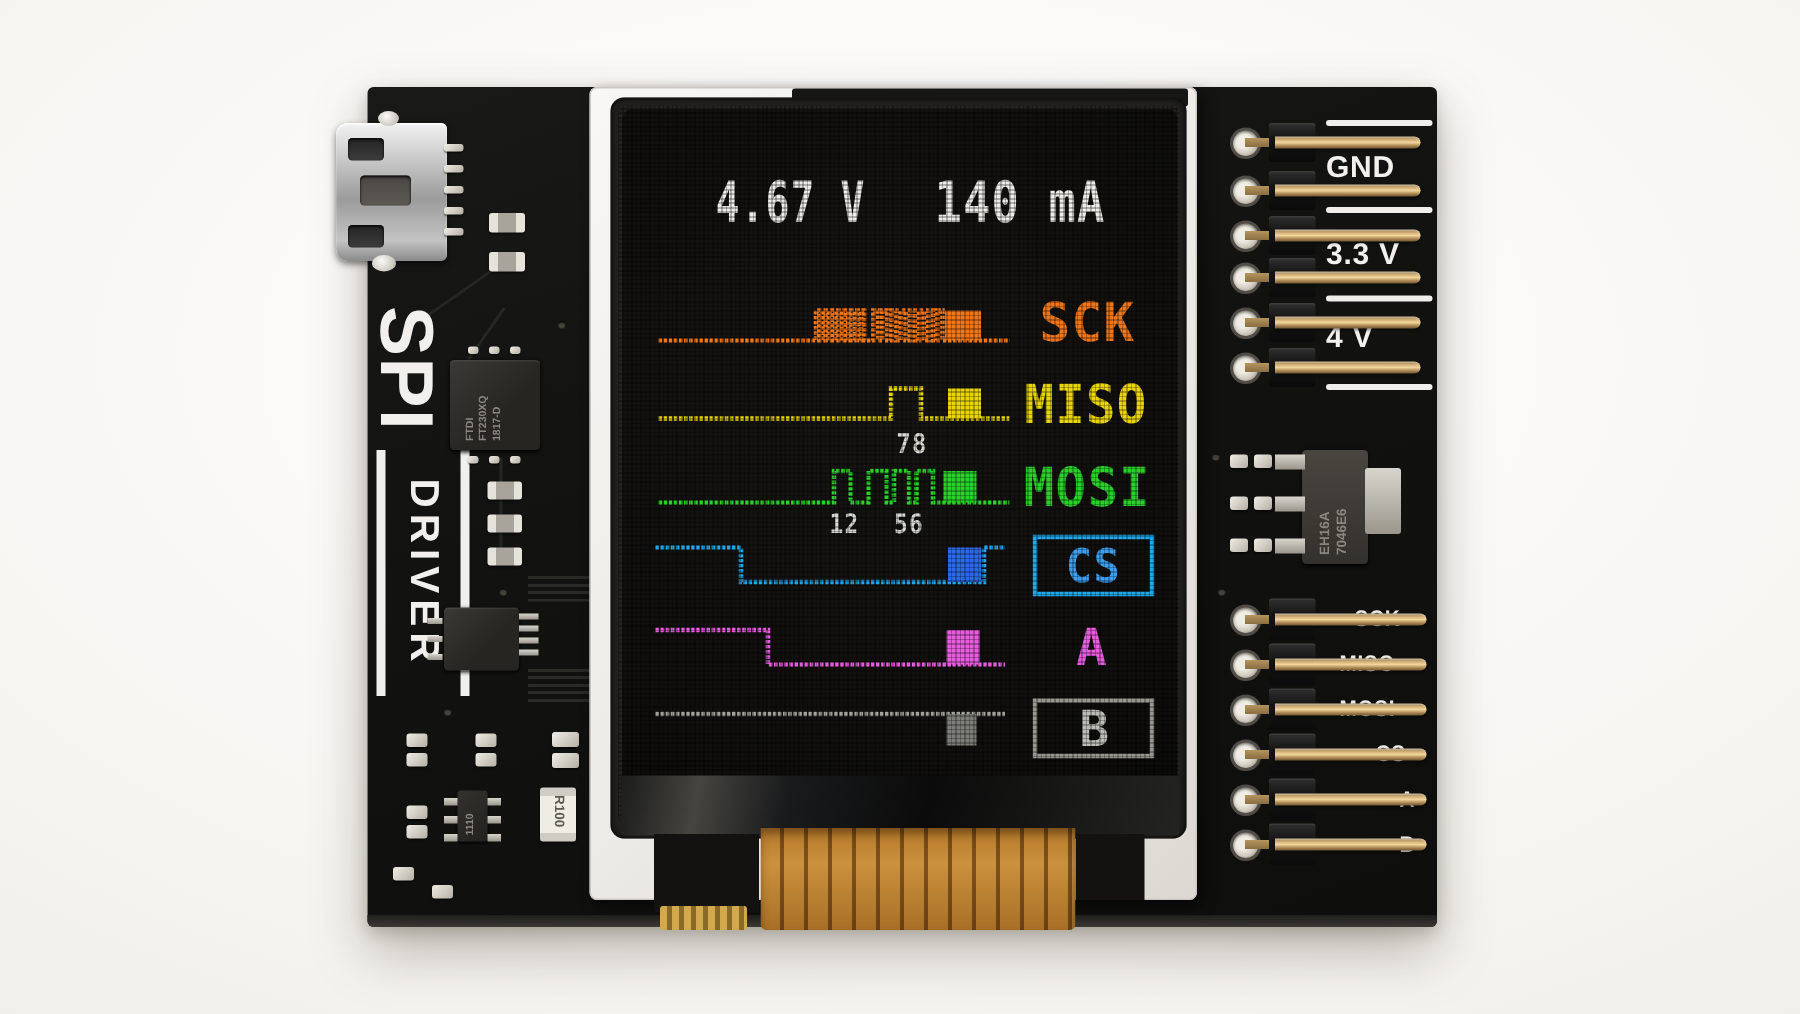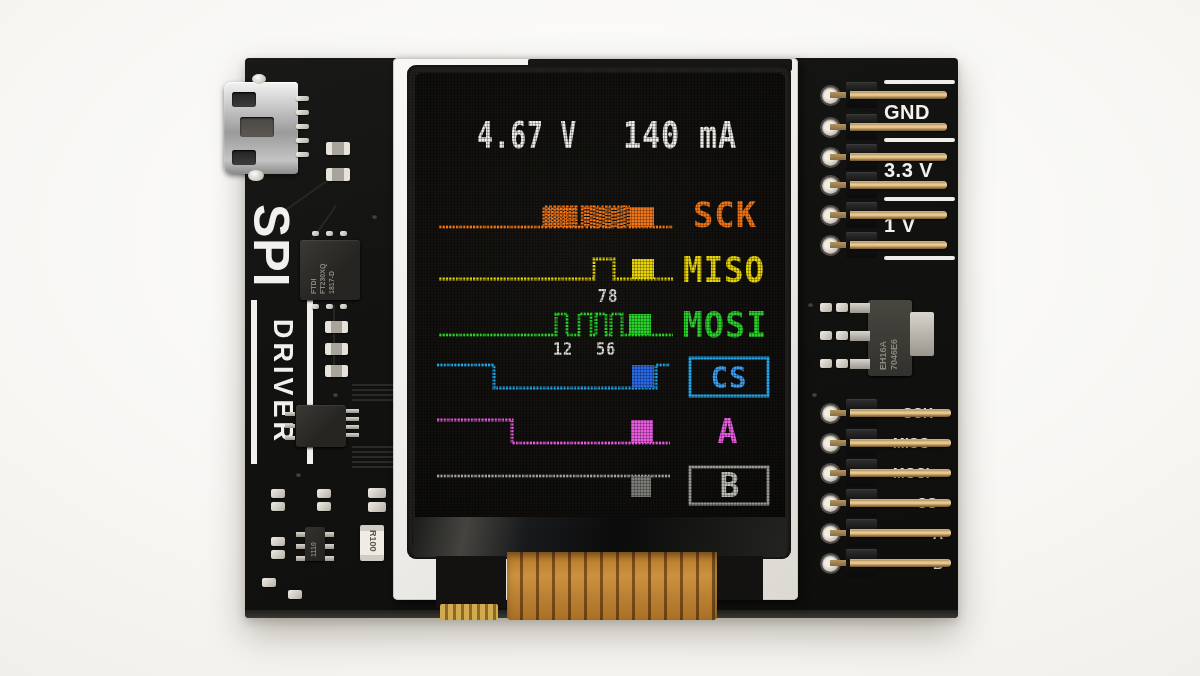--- a/index.html
+++ b/index.html
@@ -165,21 +165,21 @@
   <div class="abs pad" style="left:820px;top:359px;width:12px;height:9px;"></div>
   <div class="abs pad" style="left:836px;top:359px;width:12px;height:9px;"></div>
 
   <div class="abs sline" style="left:884px;top:80px;width:71px;"></div>
   <div class="abs sline" style="left:884px;top:138px;width:71px;"></div>
   <div class="abs sline" style="left:884px;top:197px;width:71px;"></div>
   <div class="abs sline" style="left:884px;top:256px;width:71px;"></div>
 
   <div class="abs plabel" style="left:884px;top:101px;">GND</div>
   <div class="abs plabel" style="left:884px;top:159px;">3.3 V</div>
-  <div class="abs plabel" style="left:884px;top:214px;">1 V</div>
+  <div class="abs plabel" style="left:884px;top:214px;">4 V</div>
 
   <div class="abs siglabel" style="left:903px;top:404px;">SCK</div>
   <div class="abs siglabel" style="left:893px;top:434px;">MISO</div>
   <div class="abs siglabel" style="left:893px;top:464px;">MOSI</div>
   <div class="abs siglabel" style="left:917px;top:494px;">CS</div>
   <div class="abs siglabel" style="left:933px;top:525px;">A</div>
   <div class="abs siglabel" style="left:933px;top:555px;">B</div>
 
   <div class="abs" id="pins-layer" style="left:0;top:0;width:1200px;height:676px;">
       <div class="abs pth" style="left: 822px; top: 87px;"></div>

